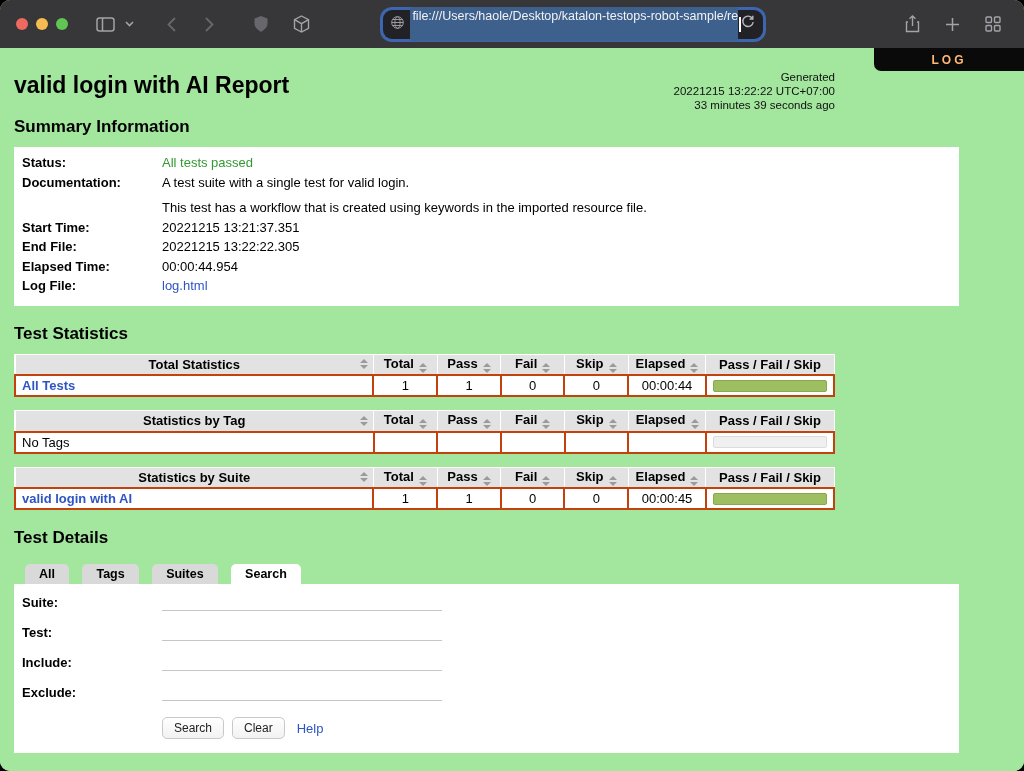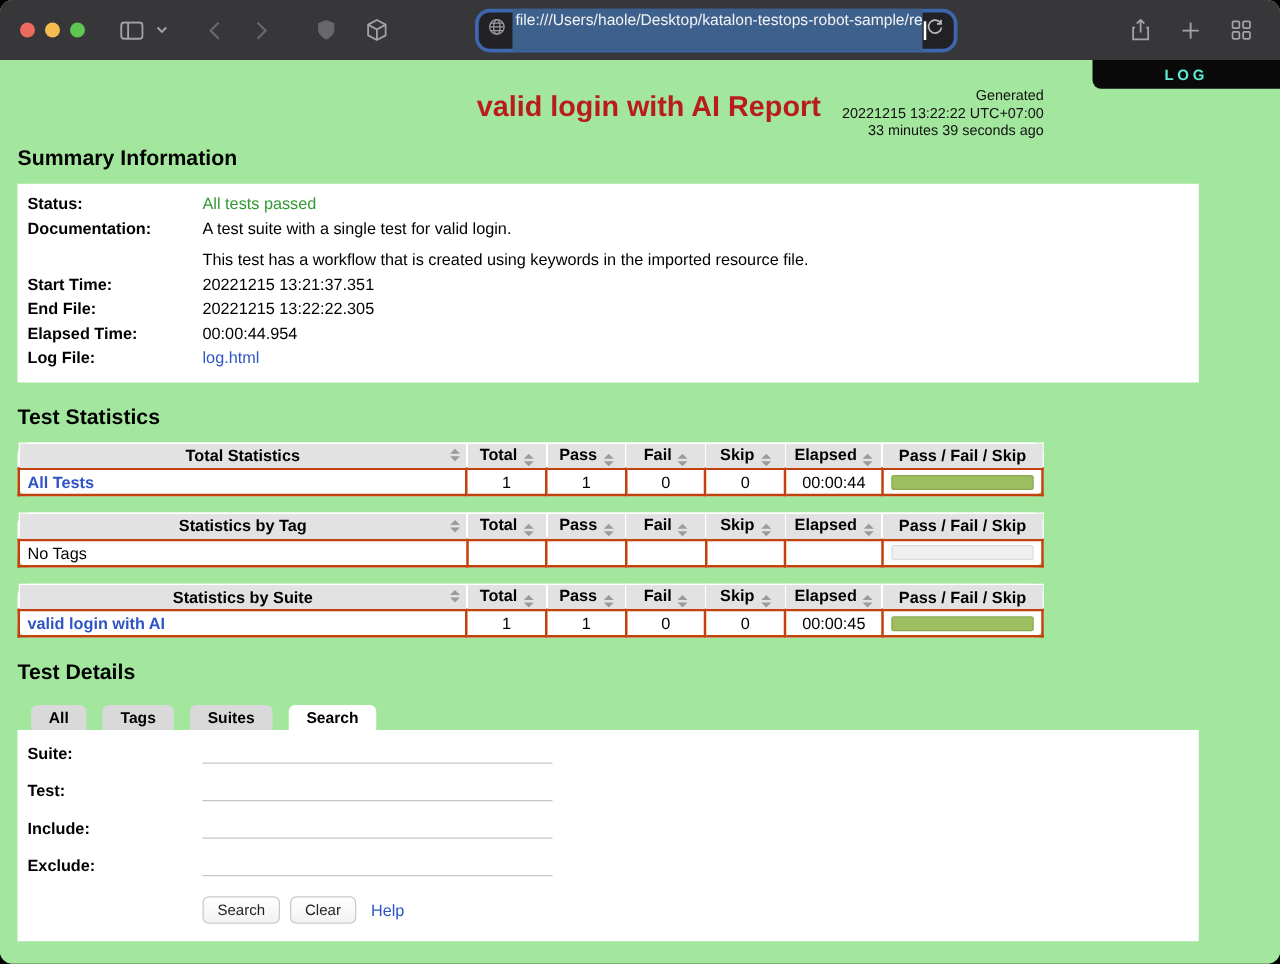--- a/index.html
+++ b/index.html
@@ -23,37 +23,37 @@
   .url-field{position:relative;display:flex;align-items:center;height:29px;background:#222226;border-radius:9px;
     box-shadow:0 0 0 3px rgba(64,128,236,.65);padding:0 8px;}
   .url-field .globe{color:#9a9aa0;margin-right:6px;flex:0 0 auto;}
   .url-text{font-size:12.5px;color:#f2f2f4;white-space:nowrap;overflow:hidden;background:#3d618c;padding:2px 0 18px 2px;border-radius:2px;}
   .caret{display:inline-block;width:2px;height:15px;background:#fff;vertical-align:middle;margin-left:1px;}
   .url-field .reload{color:#b9b9be;margin-left:auto;flex:0 0 auto;}
   .right-icons{display:flex;gap:10px;margin-left:auto;}
 
   
   .page{position:relative;height:723px;background:var(--page-bg);overflow:hidden;}
-  .log-btn{position:absolute;top:0;right:0;width:150px;height:23px;background:var(--log-bg);color:#5eead4;
+  .log-btn{position:absolute;top:0;right:0;width:150px;height:23px;background:var(--log-bg);color:#fdba74;
     font-size:12px;font-weight:bold;letter-spacing:3px;display:flex;align-items:center;justify-content:center;
     border-bottom-left-radius:7px;cursor:pointer;}
-  h1{font-size:23px;color:#b91c1c;margin:24px 0 8px 14px;text-align:center;}
+  h1{font-size:23px;color:#000000;margin:24px 0 8px 14px;}
   .generated{position:absolute;top:22px;right:189px;text-align:right;font-size:11.5px;line-height:14px;color:#111;}
   h2{font-size:17px;color:#000;margin:18px 0 10px 14px;}
 
   .box{background:#fff;width:945px;margin-left:14px;}
   .sum-box{padding:6px 8px 10px 8px;}
   .sum-row{display:flex;font-size:13px;line-height:19.5px;}
   .sum-label{width:140px;font-weight:bold;flex:0 0 140px;}
   .doc-p2{margin-top:6px;}
   a,.link{color:var(--link);text-decoration:none;cursor:pointer;}
   .pass-text{color:var(--pass-text);}
 
   
-  table.stats{width:821px;margin:0 0 13px 14px;border-collapse:collapse;background:#fff;font-size:13px;border-radius:10px;}
+  table.stats{width:821px;margin:0 0 13px 14px;border-collapse:collapse;background:#fff;font-size:13px;}
   table.stats th{background:#e2e2e2;border:1px solid #fff;height:21px;font-weight:bold;position:relative;padding:0 4px;}
   table.stats td{border:2px solid #c2410c;height:21px;padding:0 6px;}
   .col-name{width:362px;text-align:left;}
   th.col-name{text-align:center;}
   .col-num{width:64px;text-align:center;}
   .col-elapsed{width:78px;text-align:center;}
   .col-graph{width:124px;text-align:center;}
   .sorticon{display:inline-flex;flex-direction:column;gap:2px;margin-left:5px;vertical-align:1px;cursor:pointer;}
   .sorticon i{display:block;width:0;height:0;border-left:4px solid transparent;border-right:4px solid transparent;}
   .sorticon .up{border-bottom:4px solid #9b9b9b;}

